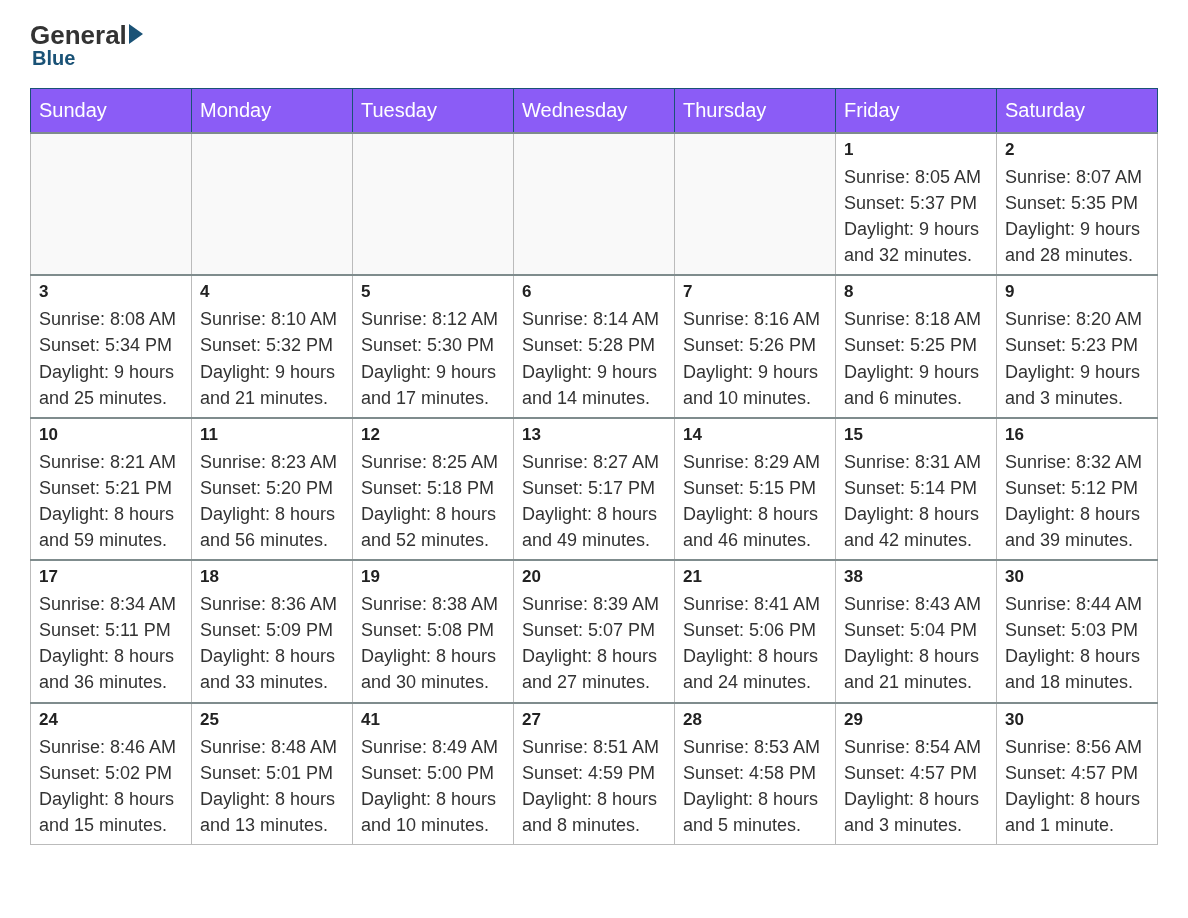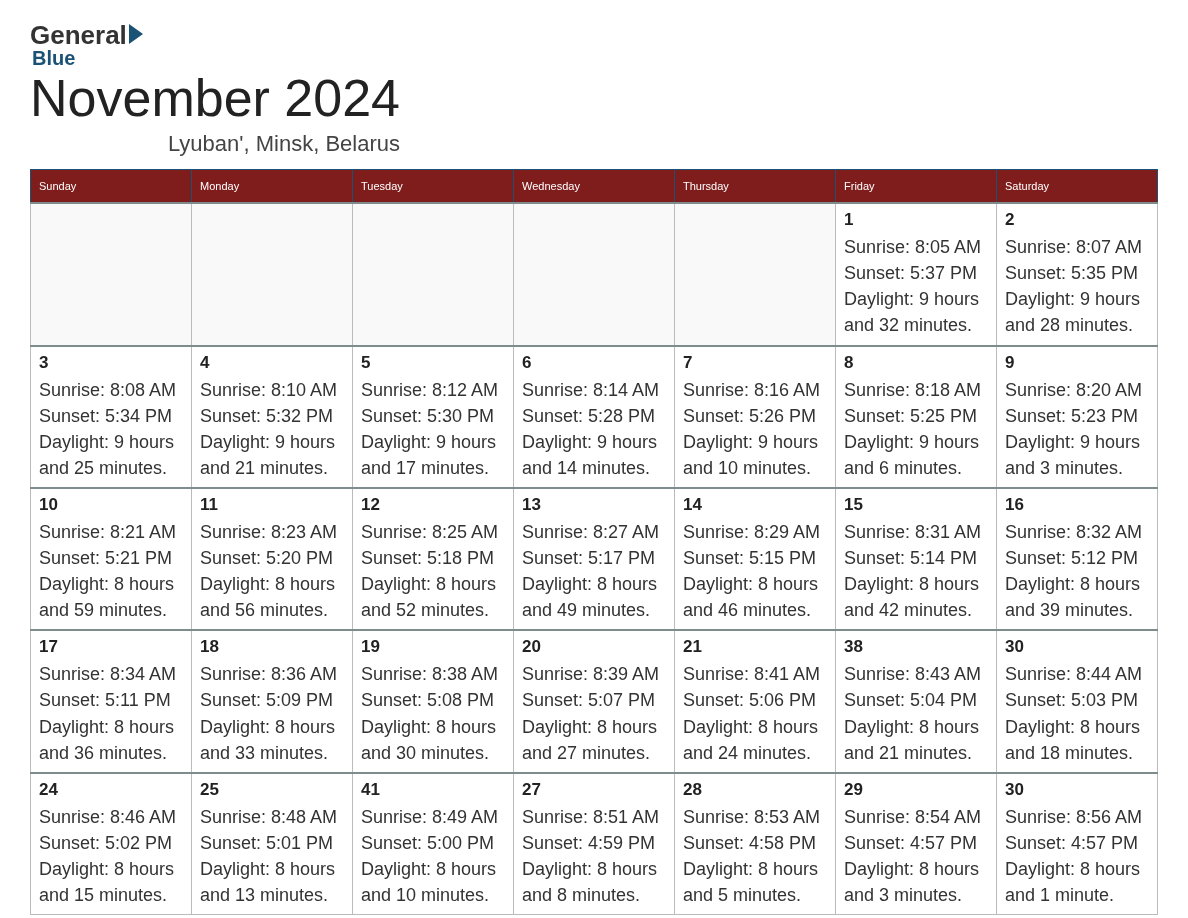--- a/index.html
+++ b/index.html
@@ -7,22 +7,21 @@
       font-family: Arial, sans-serif;
       background: #ffffff;
       padding: 20px 30px;
       width: 1188px;
       min-height: 918px;
     }
     .header-area {
       display: flex;
       justify-content: space-between;
       align-items: flex-start;
-      margin-bottom: 12px;
-      flex-direction: column;
+      margin-bottom: 18px;
     }
     .logo-area {
       display: flex;
       flex-direction: column;
       align-items: flex-start;
     }
     .logo-text {
       display: flex;
       align-items: center;
     }
@@ -62,23 +61,23 @@
       font-size: 22px;
       color: #444444;
       margin-top: 4px;
     }
     .calendar-table {
       width: 100%;
       border-collapse: collapse;
       border: 1px solid #aaaaaa;
     }
     .calendar-table th {
-      background-color: #7f1d1d;
+      background-color: #8b5cf6;
       color: #ffffff;
-      font-size: 11px;
+      font-size: 20px;
       font-weight: normal;
       padding: 10px 8px;
       text-align: left;
       border: 1px solid #1a5276;
     }
     .calendar-table td {
       vertical-align: top;
       border: 1px solid #bbbbbb;
       padding: 6px 8px;
       width: 14.28%;
@@ -107,24 +106,20 @@
 </head>
 <body>
 
 <div class="header-area">
   <div class="logo-area">
     <div class="logo-text">
       <span class="logo-general">General</span>
       <div class="logo-arrow"></div>
     </div>
     <span class="logo-blue">Blue</span>
-  </div>
-  <div class="title-area">
-    <div class="month-title">November 2024</div>
-    <div class="location-subtitle">Lyuban', Minsk, Belarus</div>
   </div>
 </div>
 
 <table class="calendar-table">
   <thead>
     <tr>
     <th>Sunday</th>
         <th>Monday</th>
         <th>Tuesday</th>
         <th>Wednesday</th>

